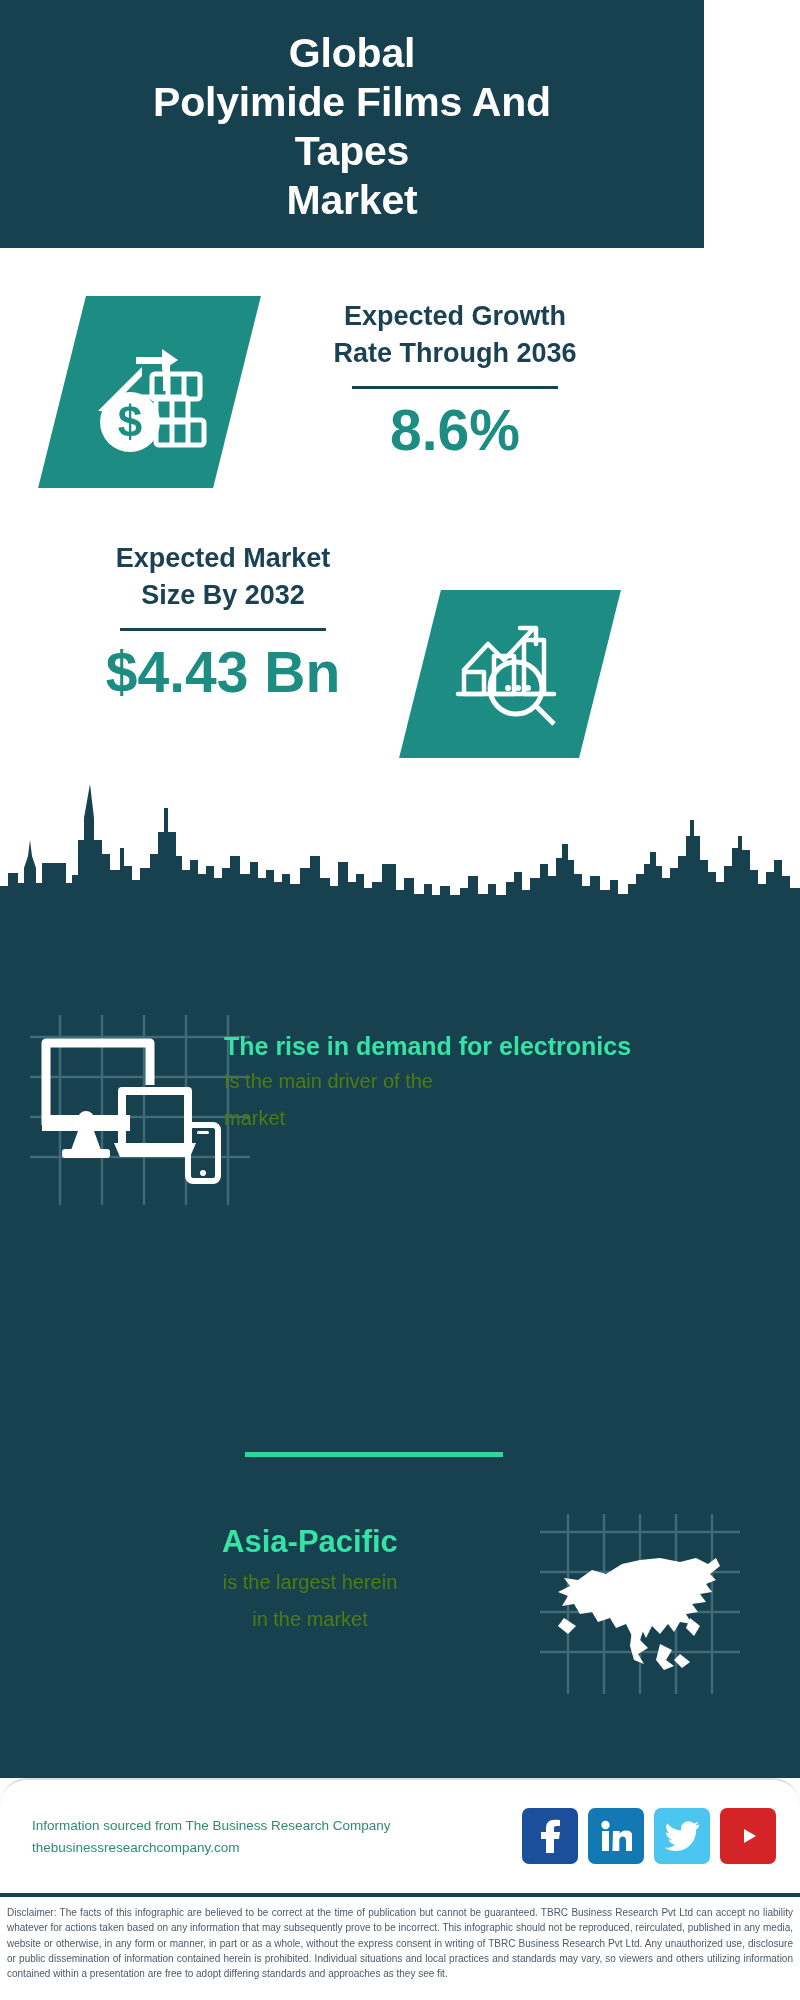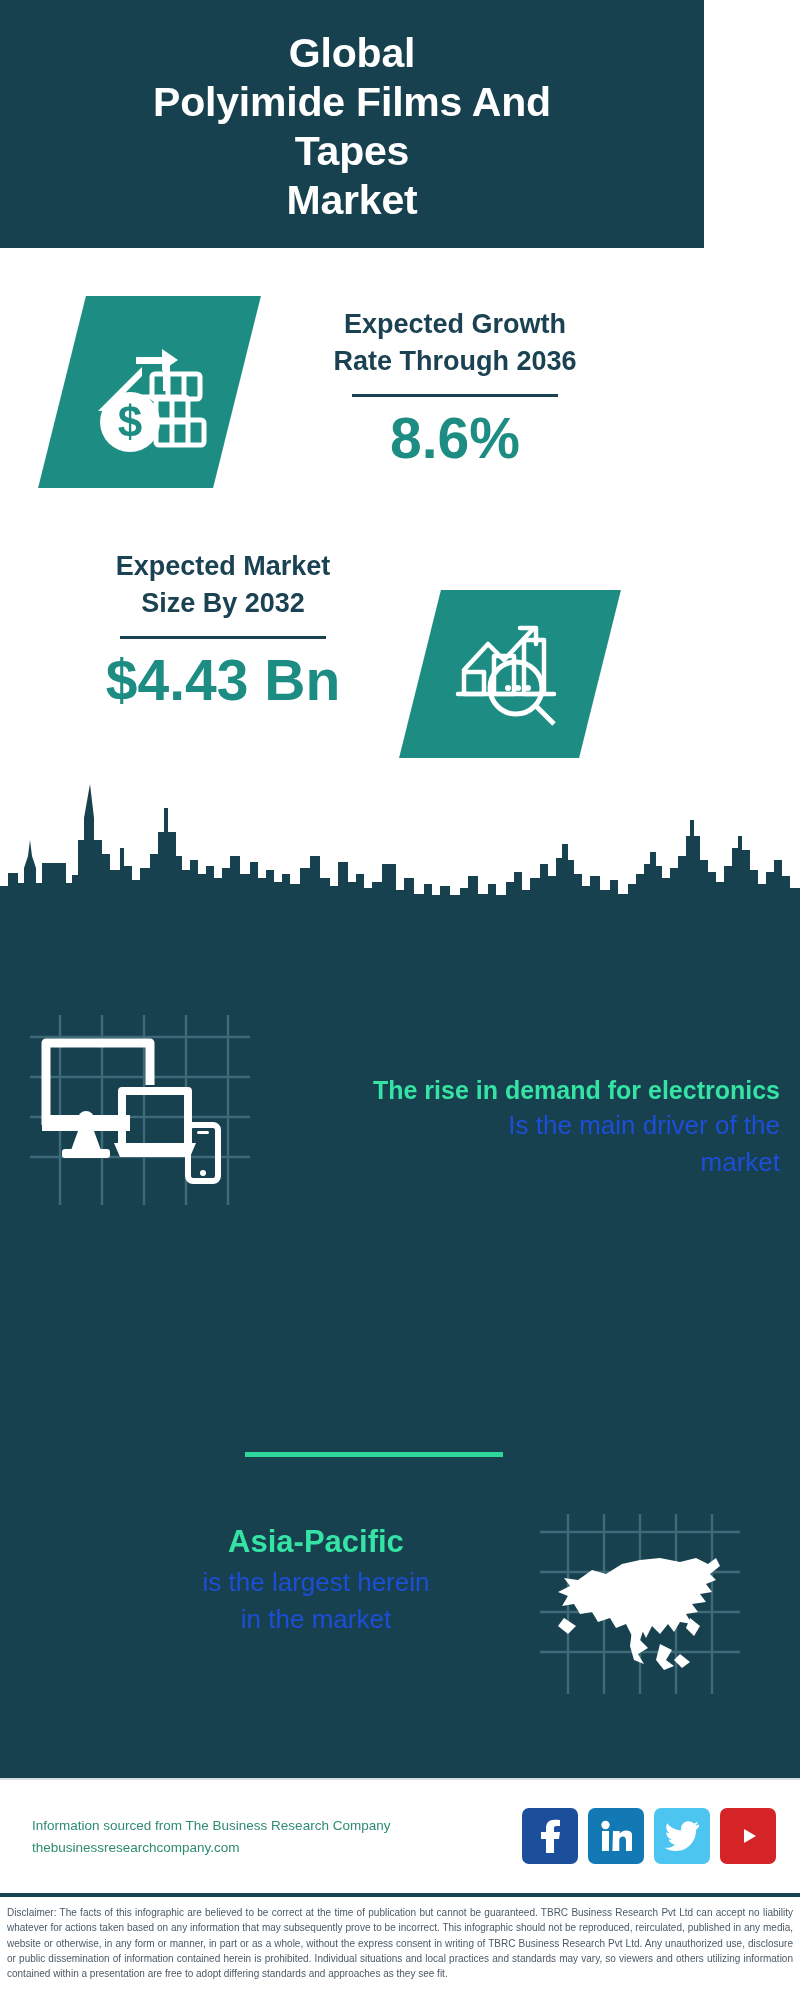--- a/index.html
+++ b/index.html
@@ -61,21 +61,21 @@
     width: 100%;
     height: 100%;
     display: flex;
     align-items: center;
     justify-content: center;
   }
   .para1 { left: 62px; top: 296px; width: 175px; height: 192px; }
   .para2 { left: 420px; top: 590px; width: 180px; height: 168px; }
 
   
-  .stat-block { position: absolute; text-align: center; margin-top: 8px; }
+  .stat-block { position: absolute; text-align: center; }
   .stat-title {
     color: #1b4252;
     font-weight: bold;
     font-size: 27px;
     line-height: 37px;
     white-space: nowrap;
   }
   .stat-rule {
     height: 3px;
     background: #1b4252;
@@ -113,55 +113,54 @@
 
   .driver-row {
     position: absolute;
     left: 0; top: 1030px;
     width: 800px;
     height: 180px;
   }
   .driver-icon { position: absolute; left: 30px; top: -15px; width: 220px; height: 190px; }
   .driver-text {
     position: absolute;
-    left: 210px; top: 0;
+    left: 224px; top: 0;
     width: 570px;
-    text-align: right;
-    margin-top: 44px;
+    text-align: left;
   }
   .accent-head {
     color: #35e3a4;
     font-weight: bold;
     font-size: 25px;
     line-height: 33px;
   }
   .sub-text {
-    color: #1d4ed8;
-    font-size: 26px;
+    color: #4d7c0f;
+    font-size: 20px;
     line-height: 37px;
     font-weight: normal;
   }
 
   .divider {
     position: absolute;
     left: 245px; top: 1452px;
     width: 258px;
     height: 5px;
     background: #2fd69b;
   }
 
   .region-row {
     position: absolute;
     left: 0; top: 1520px;
     width: 800px;
     height: 200px;
   }
   .region-text {
     position: absolute;
-    left: 36px; top: 0;
+    left: 30px; top: 0;
     width: 560px;
     text-align: center;
   }
   .region-head {
     color: #35e3a4;
     font-weight: bold;
     font-size: 31px;
     line-height: 44px;
   }
   .region-icon { position: absolute; left: 540px; top: -6px; width: 200px; height: 180px; }
@@ -169,20 +168,21 @@
   
   .footer {
     position: absolute;
     left: 0; top: 1778px;
     width: 800px;
     height: 115px;
     background: #ffffff;
     border-top: 2px solid #d9dde0;
     display: flex;
     align-items: center;
+    border-radius: 27px;
   }
   .footer-text {
     margin-left: 32px;
     color: #2e8b72;
     font-size: 13.5px;
     line-height: 22px;
   }
   .socials {
     position: absolute;
     right: 24px; top: 28px;

